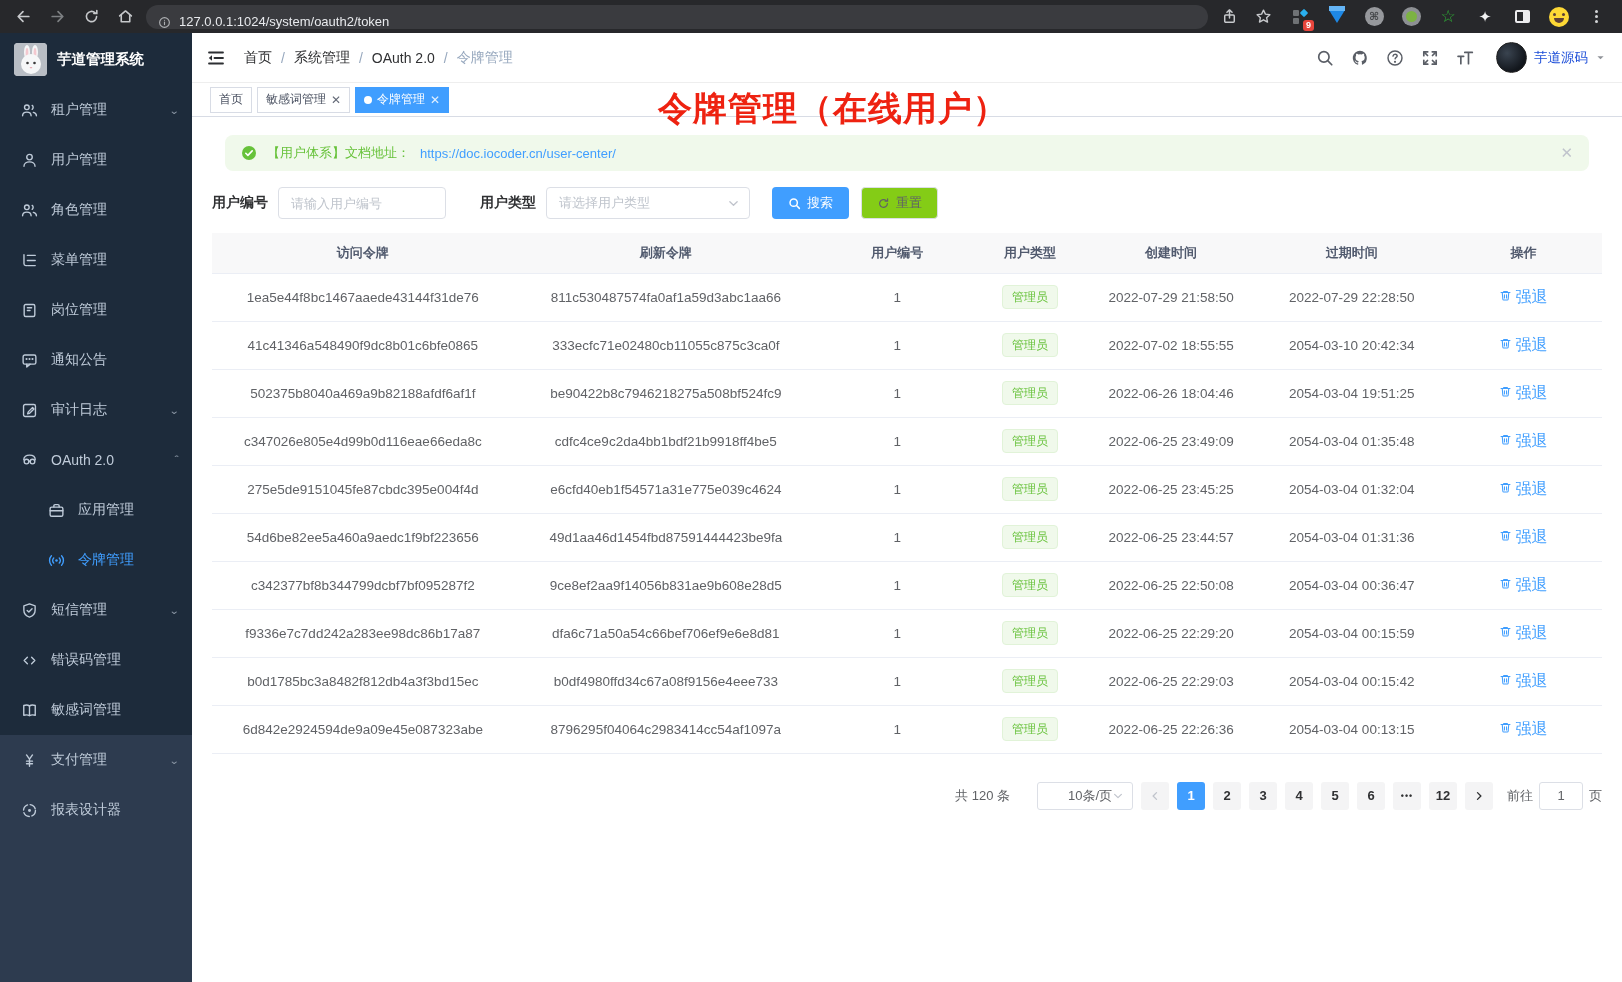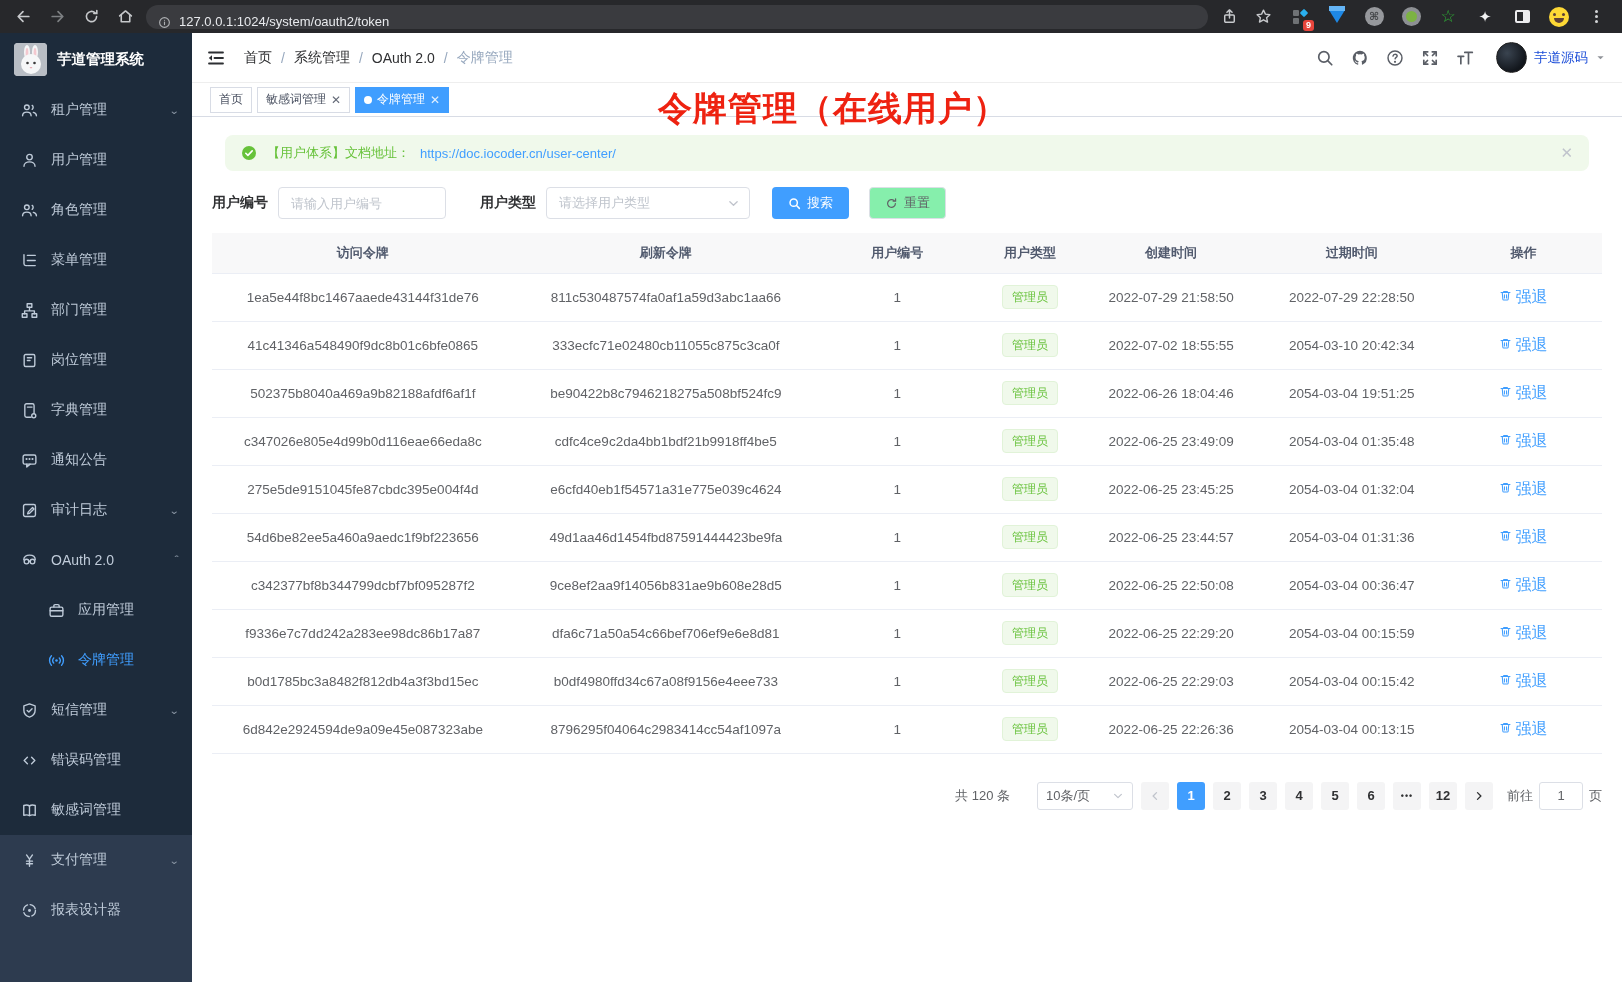--- a/index.html
+++ b/index.html
@@ -96,35 +96,35 @@
   .f-label { font-weight:700; color:#303133; font-size:14px; }
   .f-input { width:168px; height:32px; border:1px solid #dcdfe6; border-radius:4px; padding:0 12px; font-size:13px; color:#606266; outline:none; background:#fff; }
   .f-input::placeholder { color:#bfc4cc; }
   .f-select { width:204px; height:32px; border:1px solid #dcdfe6; border-radius:4px; padding:0 26px 0 12px; display:flex; align-items:center; position:relative; color:#bfc4cc; font-size:13px; background:#fff; cursor:pointer; }
   .f-select .chev { position:absolute; right:9px; top:9px; color:#c0c4cc; }
   .f-select .chev svg { width:13px; height:13px; }
   .gap-lg { width:14px; }
   .btn { height:32px; border-radius:4px; display:inline-flex; align-items:center; gap:6px; padding:0 15px; font-size:13px; cursor:pointer; border:1px solid transparent; }
   .btn svg { width:13px; height:13px; }
   .btn-primary { background:var(--accent,#409eff); color:#fff; margin-left:12px; }
-  .btn-plain { background:#86efac; border-color:#dcdfe6; color:#606266; margin-left:10px; }
+  .btn-plain { background:#84cc16; border-color:#dcdfe6; color:#606266; margin-left:2px; }
 
   
   table { width:100%; border-collapse:collapse; table-layout:fixed; }
   thead th { height:40px; background:#f8f8f9; color:#515a6e; font-size:13px; font-weight:700; text-align:center; }
   tbody td { height:48px; border-bottom:1px solid #ebeef5; color:#606266; font-size:13.5px; text-align:center; white-space:nowrap; overflow:hidden; }
   tbody tr:first-child td { border-top:1px solid #ebeef5; }
   .utag { display:inline-block; padding:3px 9px; background:#f0f9eb; border:1px solid #e1f3d8; border-radius:4px; color:var(--success,#67c23a); font-size:12px; line-height:1.4; }
   .kick { color:var(--accent,#409eff); font-size:16px; cursor:pointer; display:inline-flex; align-items:center; gap:3px; }
   .kick svg { width:13px; height:13px; }
 
   
   .pager { display:flex; align-items:center; justify-content:flex-end; gap:8px; margin-top:28px; font-size:13px; color:#606266; }
   .total { margin-right:19px; }
-  .psize { width:96px; height:28px; border:1px solid #dcdfe6; border-radius:3px; display:flex; align-items:center; justify-content:space-between; padding:0 8px; color:#606266; cursor:pointer; background:#fff; }
+  .psize { width:96px; height:28px; border:1px solid #dcdfe6; border-radius:3px; display:flex; align-items:center; justify-content:flex-end; padding:0 8px; color:#606266; cursor:pointer; background:#fff; }
   .psize svg { width:12px; height:12px; color:#c0c4cc; }
   .pbtn { min-width:28px; height:28px; border-radius:3px; background:#f4f4f5; color:#303133; font-weight:700; display:inline-flex; align-items:center; justify-content:center; cursor:pointer; font-size:13px; padding:0 5px; }
   .pbtn svg { width:12px; height:12px; }
   .pbtn.disabled { color:#c0c4cc; }
   .pbtn.active { background:var(--accent,#409eff); color:#fff; }
   .goto { display:flex; align-items:center; gap:6px; margin-left:6px; }
   .goto input { width:44px; height:28px; border:1px solid #dcdfe6; border-radius:3px; text-align:center; font-size:13px; color:#606266; outline:none; }
 </style>
 </head>
 <body>
@@ -273,46 +273,25 @@
               <svg viewBox="0 0 16 16" fill="none" stroke="currentColor" stroke-width="1.3" stroke-linecap="round" stroke-linejoin="round">
                 <path d="M2.8 2.5v8.6c0 1 .7 1.7 1.7 1.7h1"></path>
                 <path d="M6 3.2h7.4M6 8h7.4M6.2 12.8h7.2"></path>
               </svg>
             </span>
             <span class="lbl">菜单管理</span>
           </div>
           <div class="side-item">
             <span class="ic">
               <svg viewBox="0 0 16 16" fill="none" stroke="currentColor" stroke-width="1.3" stroke-linecap="round" stroke-linejoin="round">
-                <rect x="5.8" y="1.6" width="4.4" height="3.4"></rect>
-                <rect x="1.2" y="11" width="4.4" height="3.4"></rect>
-                <rect x="10.4" y="11" width="4.4" height="3.4"></rect>
-                <path d="M8 5v2.8M3.4 11V8.4h9.2V11"></path>
-              </svg>
-            </span>
-            <span class="lbl">部门管理</span>
-          </div>
-          <div class="side-item">
-            <span class="ic">
-              <svg viewBox="0 0 16 16" fill="none" stroke="currentColor" stroke-width="1.3" stroke-linecap="round" stroke-linejoin="round">
                 <rect x="3" y="2.3" width="10" height="11.4" rx="1.4"></rect>
                 <path d="M6 5.4h4M6 8h2.5"></path>
               </svg>
             </span>
             <span class="lbl">岗位管理</span>
-          </div>
-          <div class="side-item">
-            <span class="ic">
-              <svg viewBox="0 0 16 16" fill="none" stroke="currentColor" stroke-width="1.3" stroke-linecap="round" stroke-linejoin="round">
-                <path d="M12.3 10.6V3.2c0-.9-.7-1.6-1.6-1.6H5.2c-.9 0-1.6.7-1.6 1.6v9.6c0 .9.7 1.6 1.6 1.6h4.2"></path>
-                <path d="M6 4.8h4.4"></path>
-                <circle cx="12" cy="13" r="1.9"></circle>
-              </svg>
-            </span>
-            <span class="lbl">字典管理</span>
           </div>
           <div class="side-item">
             <span class="ic">
               <svg viewBox="0 0 16 16" fill="none" stroke="currentColor" stroke-width="1.3" stroke-linecap="round" stroke-linejoin="round">
                 <rect x="2" y="2.8" width="12" height="8.6" rx="1.6"></rect>
                 <path d="M5.4 11.4v2.8l3.2-2.8"></path>
                 <path d="M5.2 6.6h.01M8 6.6h.01M10.8 6.6h.01" stroke-width="2"></path>
               </svg>
             </span>
             <span class="lbl">通知公告</span>

